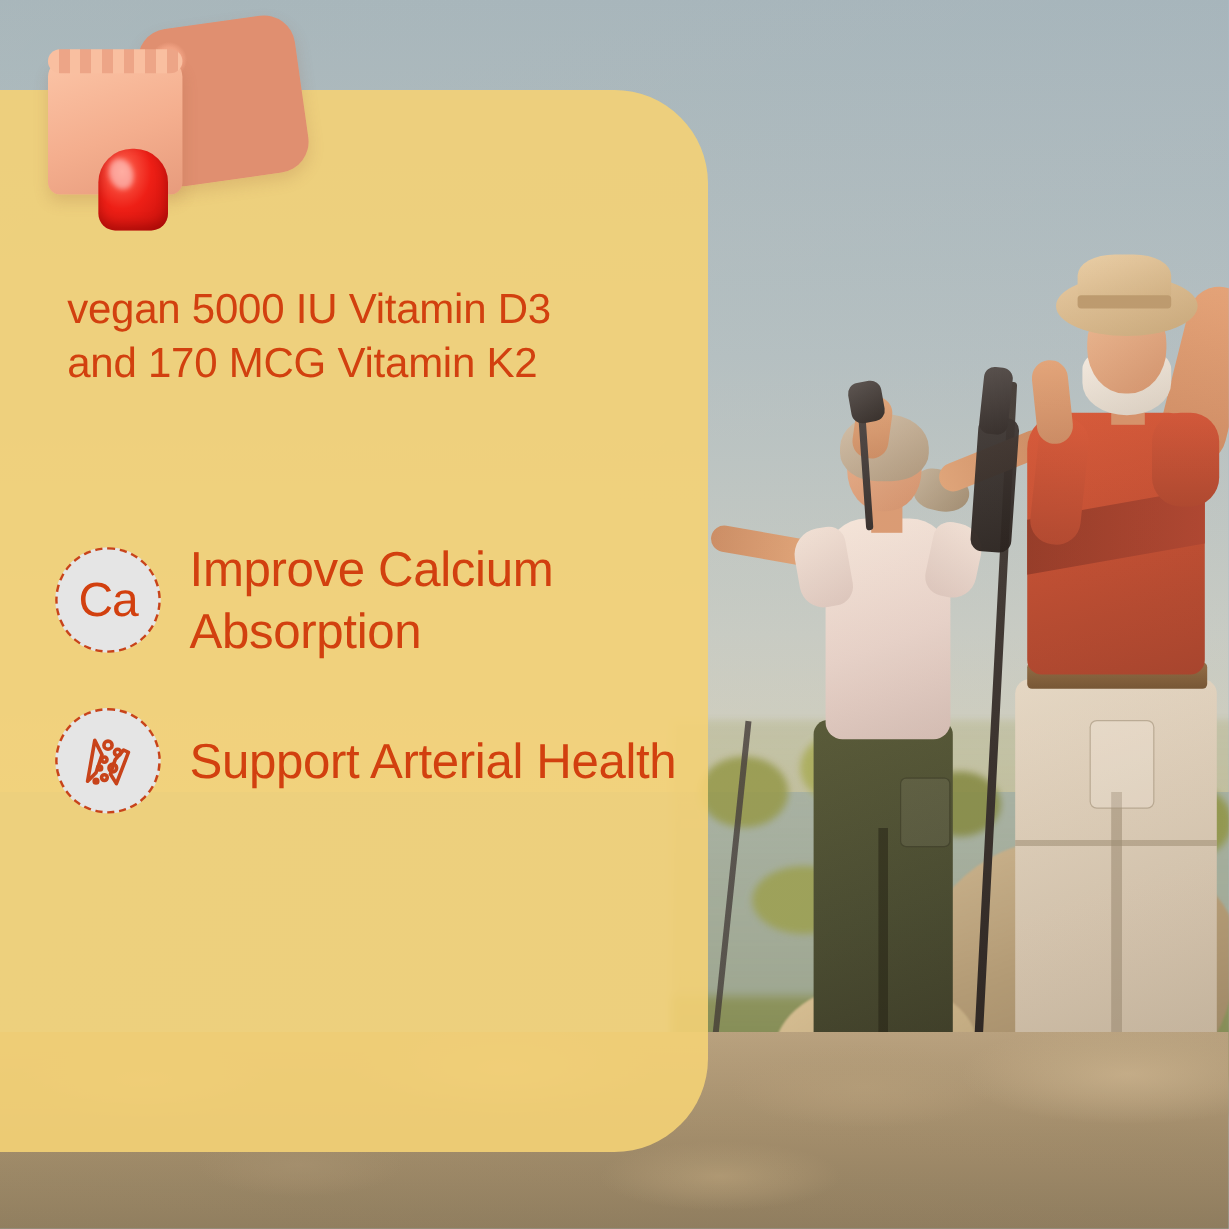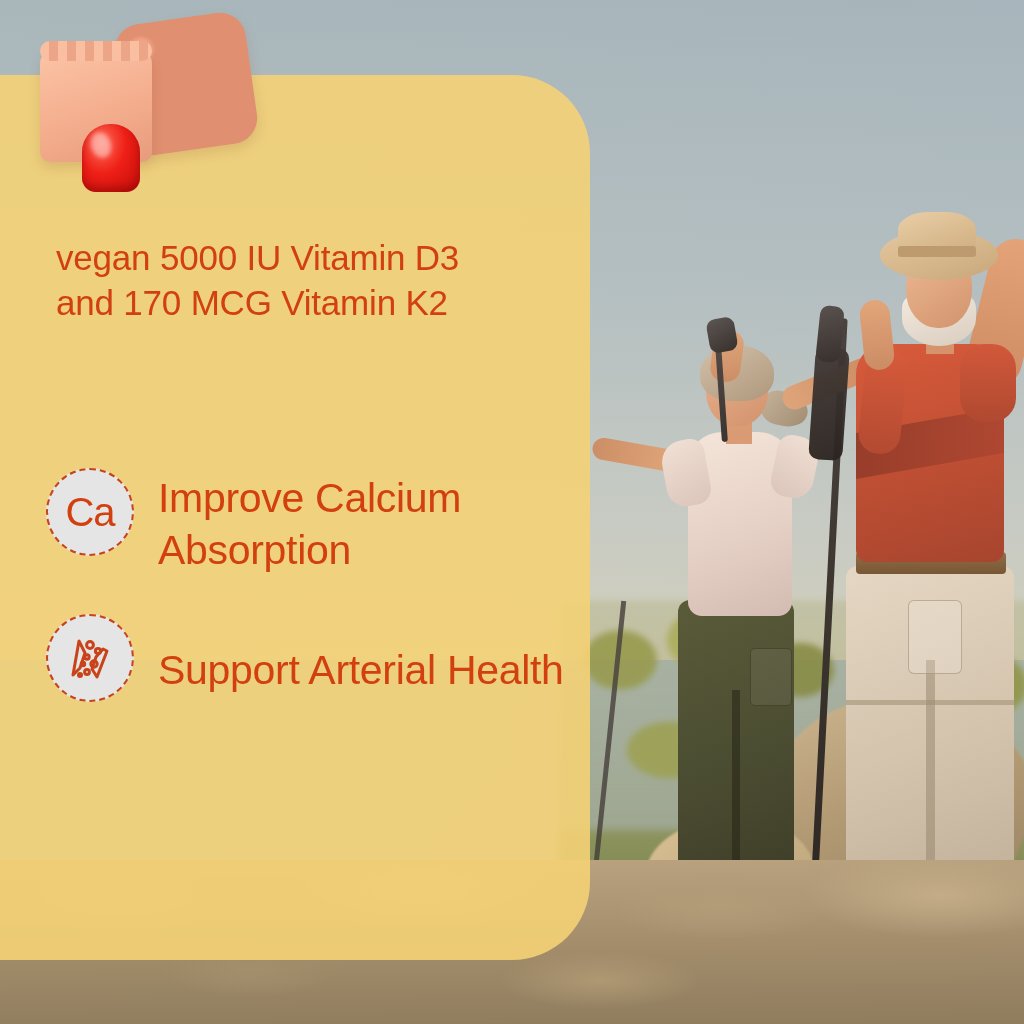--- a/index.html
+++ b/index.html
@@ -198,21 +198,21 @@
   .features{position:absolute;left:46px;top:448px;width:520px;}
   .feature{display:flex;align-items:center;margin-bottom:38px;}
   .ficon{
     flex:0 0 auto;width:84px;height:84px;border-radius:50%;
     background:#e5e5e5;border:2px dashed #C8431A;
     display:flex;align-items:center;justify-content:center;
     margin-right:24px;
   }
   .ca-text{font-size:40px;color:#D2400F;line-height:1;letter-spacing:-1px;}
   .flabel{
-    font-size:41px;line-height:52px;color:#D2400F;letter-spacing:-.3px;margin-top:24px;
+    font-size:41px;line-height:52px;color:#D2400F;letter-spacing:-.3px;
   }
 </style>
 </head>
 <body>
 
 <div class="canvas">
 
   <div class="photo">
     <div class="sky"></div>
     <div class="foliage"></div>

